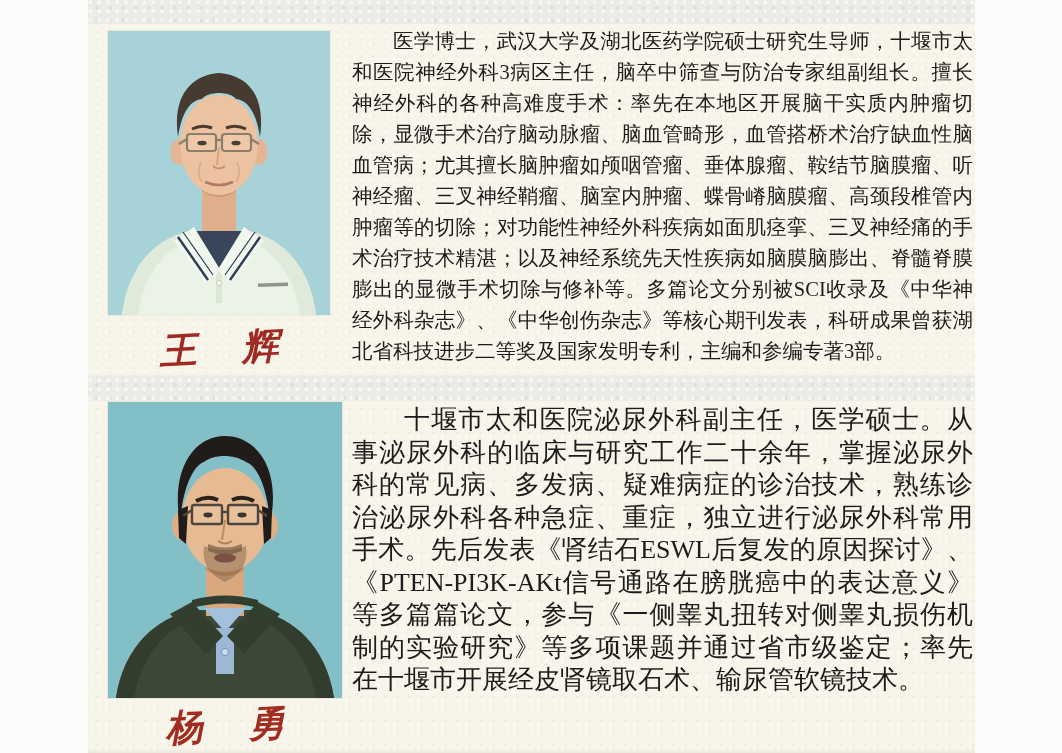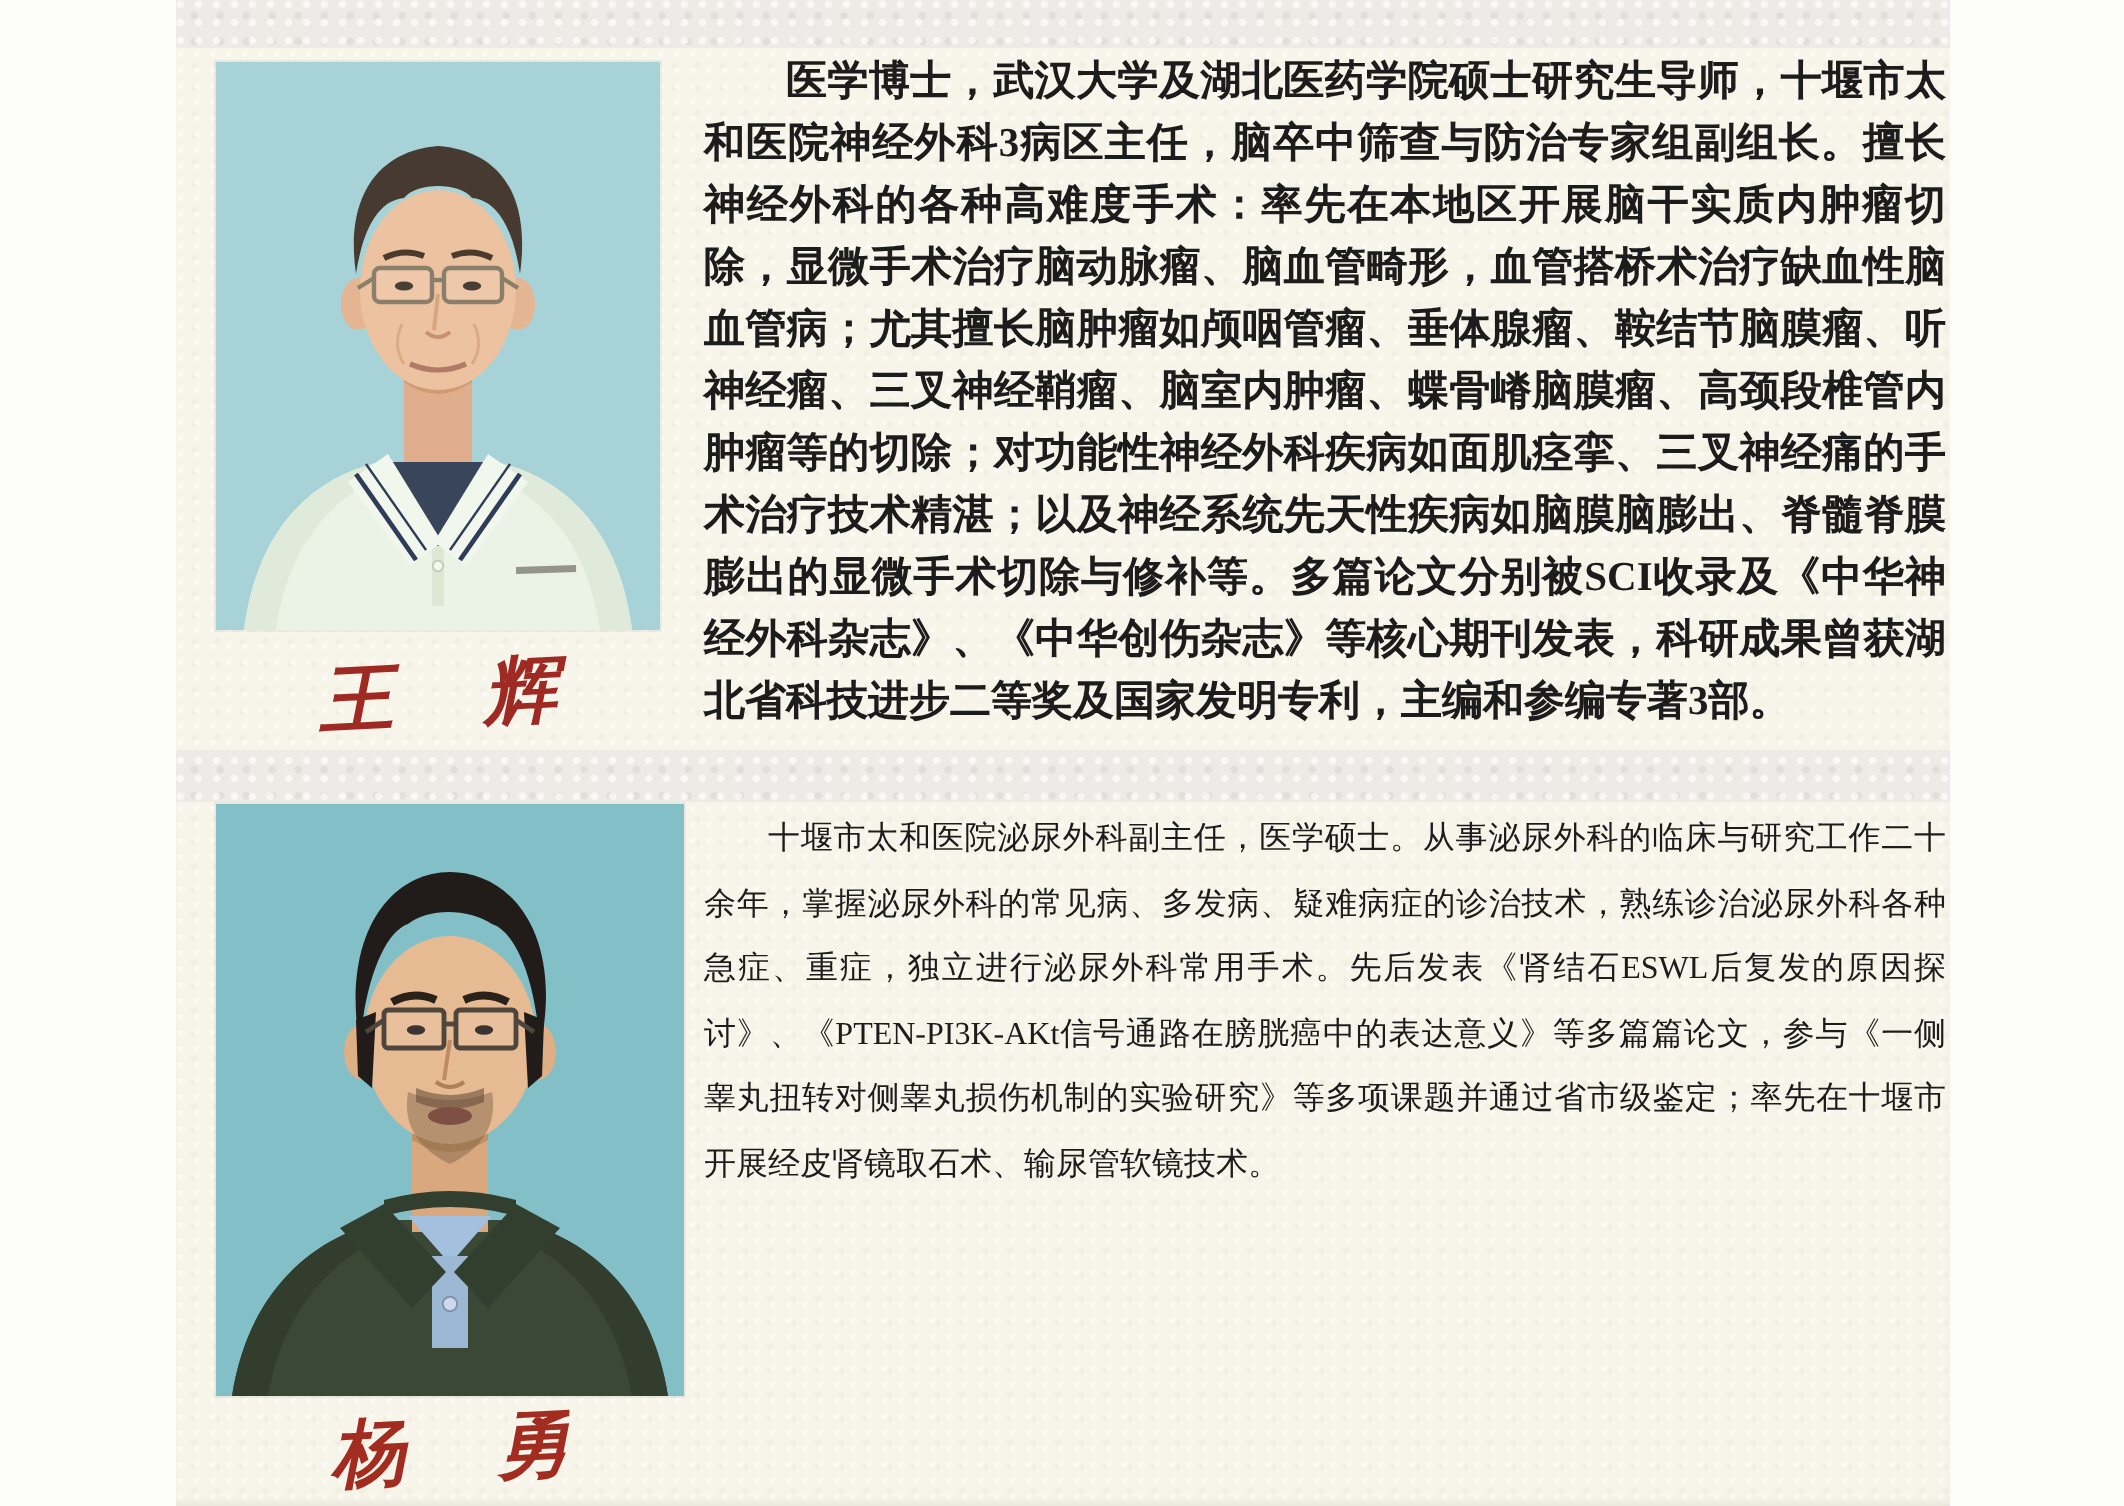--- a/index.html
+++ b/index.html
@@ -49,22 +49,22 @@
   }
   .name-1{left:108px;top:330px;width:222px;color:#9e2a23;}
   .name-2{left:108px;top:707px;width:234px;color:#a32c20;}
   .bio{
     position:absolute;left:352px;width:621px;
     color:#1c1c1c;
     text-align:justify;
     text-indent:2em;
     text-justify:inter-ideograph;
   }
-  .bio-1{top:26px;font-size:20.5px;line-height:31px;font-weight:bold;}
-  .bio-2{top:404px;font-size:16px;line-height:32.5px;}
+  .bio-1{top:26px;font-size:20.5px;line-height:31px;}
+  .bio-2{top:404px;font-size:26px;line-height:32.5px;}
 </style>
 </head>
 <body>
 
 <div class="content-col"></div>
 <div class="panel panel-1"></div>
 <div class="panel panel-2"></div>
 
 <div class="photo photo-1">
   <svg viewBox="0 0 222 284">

